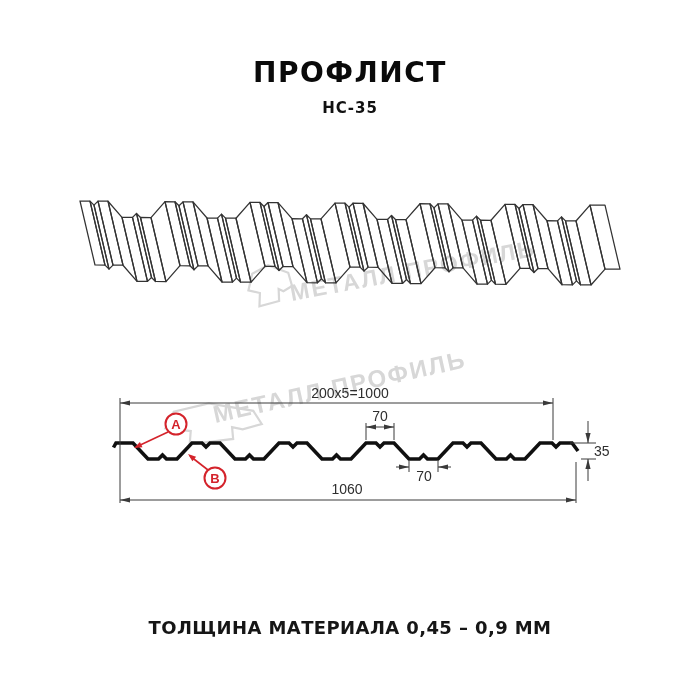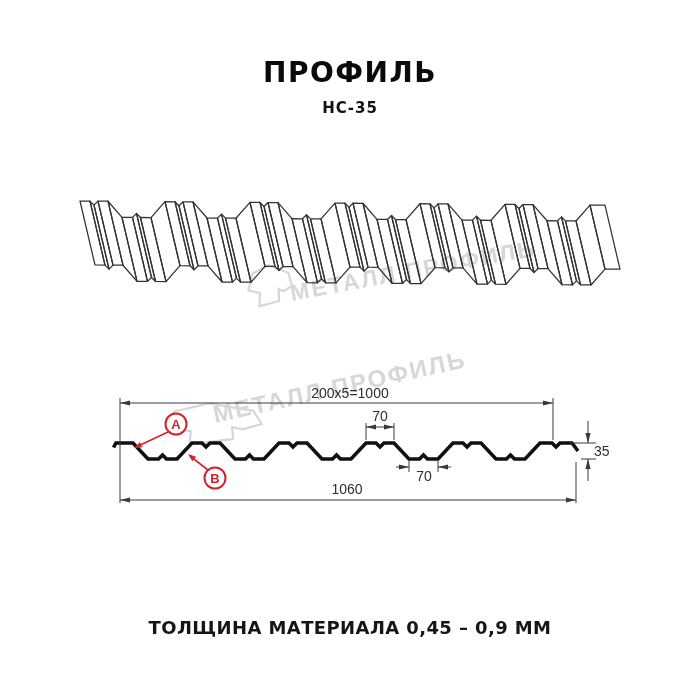--- a/index.html
+++ b/index.html
@@ -22,21 +22,21 @@
   .wm-logo{stroke:var(--wm,#d7d7d7);fill:none;stroke-width:2.2px;}
   .dimtxt{font-family:"Liberation Sans",sans-serif;font-size:14px;fill:#2e2e2e;}
   .redlbl{font-family:"Liberation Sans",sans-serif;font-size:13px;font-weight:700;fill:var(--red,#d4232b);}
   .redcirc{fill:#fff;stroke:var(--red,#d4232b);stroke-width:2px;}
 </style>
 </head>
 <body>
 
 <div class="page">
 
-  <div class="center-text title">ПРОФИЛЬ</div>
+  <div class="center-text title">ПРОФЛИСТ</div>
   <div class="center-text subtitle">НС-35</div>
 
   <svg id="fill3d" class="layer" width="700" height="700">
       <polygon points="95,265 105,265.08 90,201.07999999999998 80,201" fill="#ffffff" stroke="none"></polygon>
       <polygon points="105,265.08 109,269.112 94,205.11200000000002 90,201.07999999999998" fill="#ffffff" stroke="none"></polygon>
       <polygon points="109,269.112 113,265.144 98,201.144 94,205.11200000000002" fill="#ffffff" stroke="none"></polygon>
       <polygon points="113,265.144 123,265.224 108,201.224 98,201.144" fill="#ffffff" stroke="none"></polygon>
       <polygon points="123,265.224 137,281.336 122,217.336 108,201.224" fill="#ffffff" stroke="none"></polygon>
       <polygon points="137,281.336 147.5,281.42 132.5,217.42000000000002 122,217.336" fill="#ffffff" stroke="none"></polygon>
       <polygon points="147.5,281.42 151.5,277.452 136.5,213.452 132.5,217.42000000000002" fill="#ffffff" stroke="none"></polygon>

